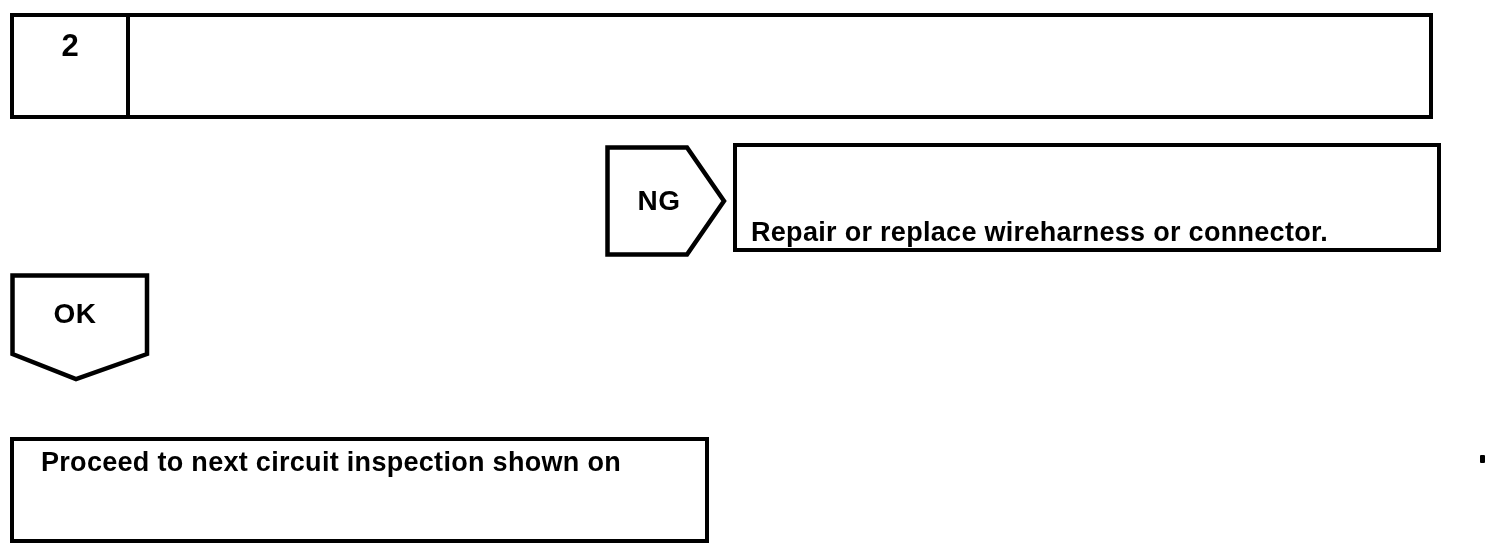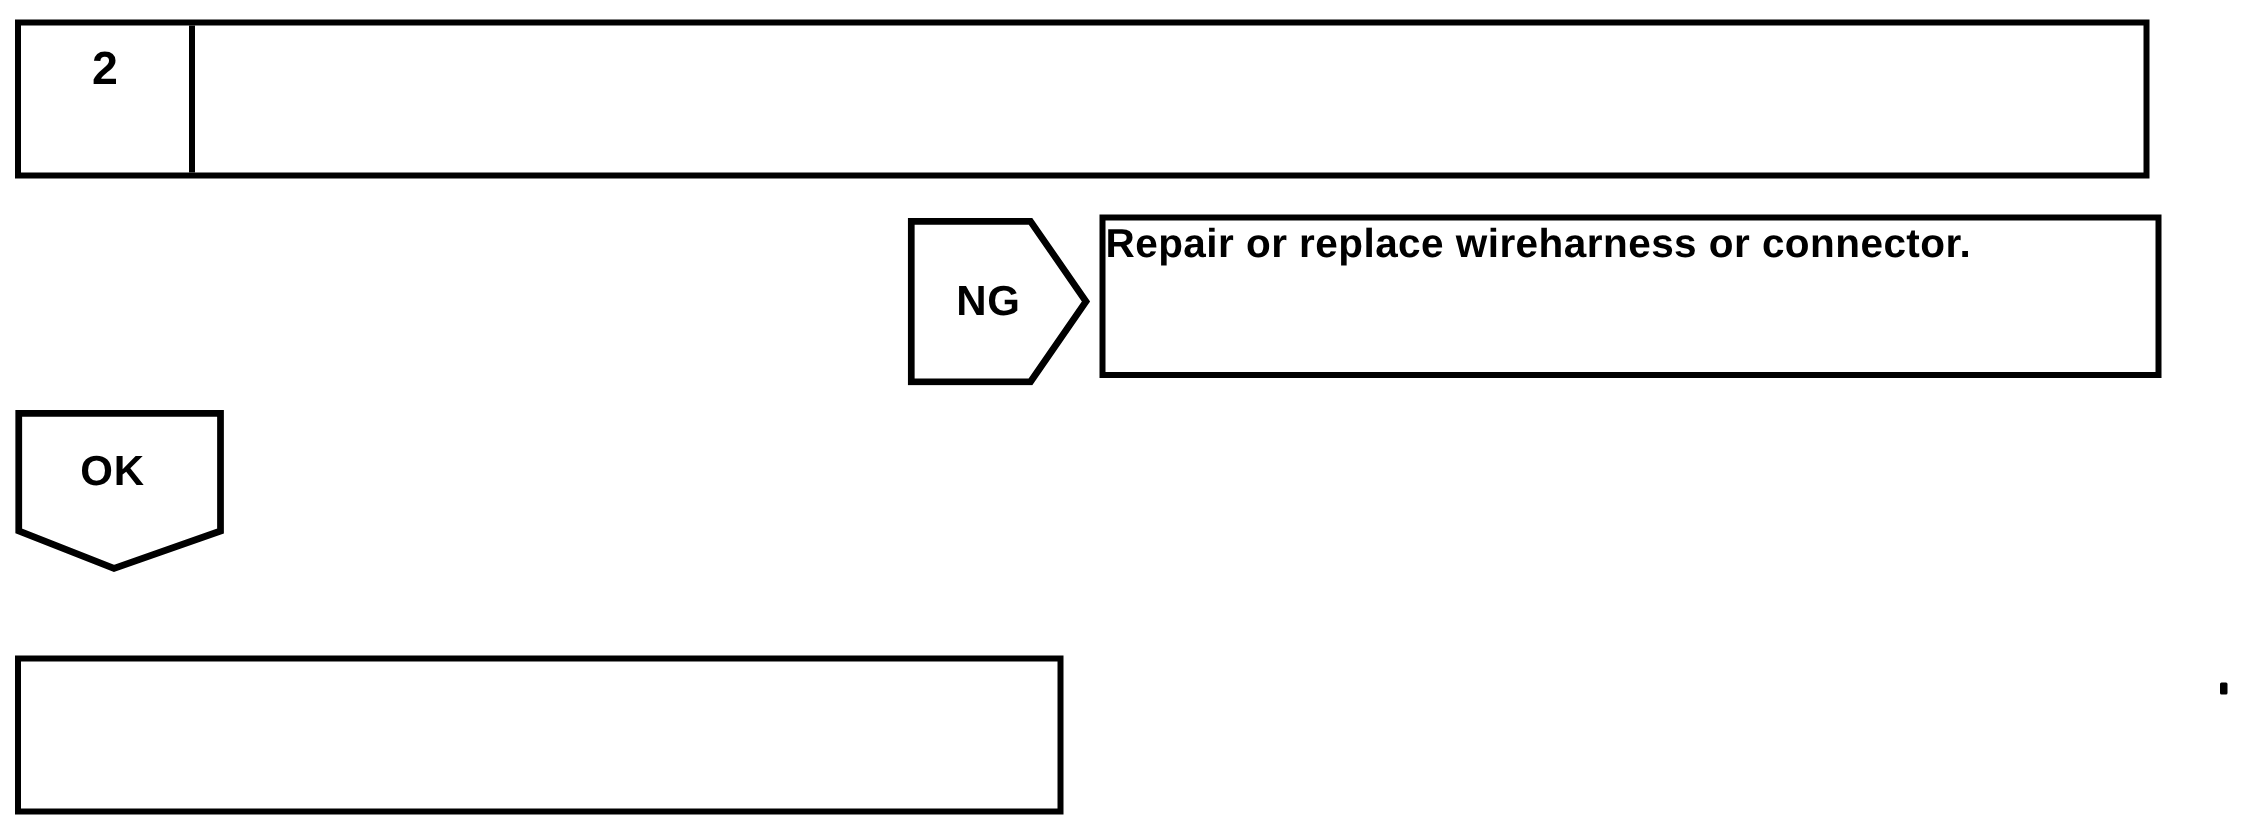--- a/index.html
+++ b/index.html
@@ -90,22 +90,22 @@
     height: 82px;
     padding-right: 10px;
   }
   
   .repair-box {
     left: 733px;
     top: 143px;
     width: 708px;
     height: 109px;
     display: flex;
-    align-items: flex-start;
-    padding-left: 0;
+    align-items: flex-end;
+    padding-left: 14px;
     font-size: 27px;
     letter-spacing: 0.3px;
     white-space: nowrap;
   }
   .proceed-box {
     left: 10px;
     top: 437px;
     width: 699px;
     height: 106px;
     padding: 6px 0 0 27px;
@@ -148,17 +148,18 @@
   </div>
 
   <div class="connector ok-connector">
     <svg width="140" height="110" viewBox="0 0 140 110">
       <polygon points="2.5,2.5 137,2.5 137,81 66,106 2.5,81" fill="#ffffff" stroke="#000000" stroke-width="4.5" stroke-linejoin="miter"></polygon>
     </svg>
     <span class="connector-label">OK</span>
   </div>
 
   <div class="box proceed-box">
+    <div>Proceed to next circuit inspection shown on</div>
   </div>
 
   <div class="noise-dot"></div>
 
 </div>
 
 </body></html>

